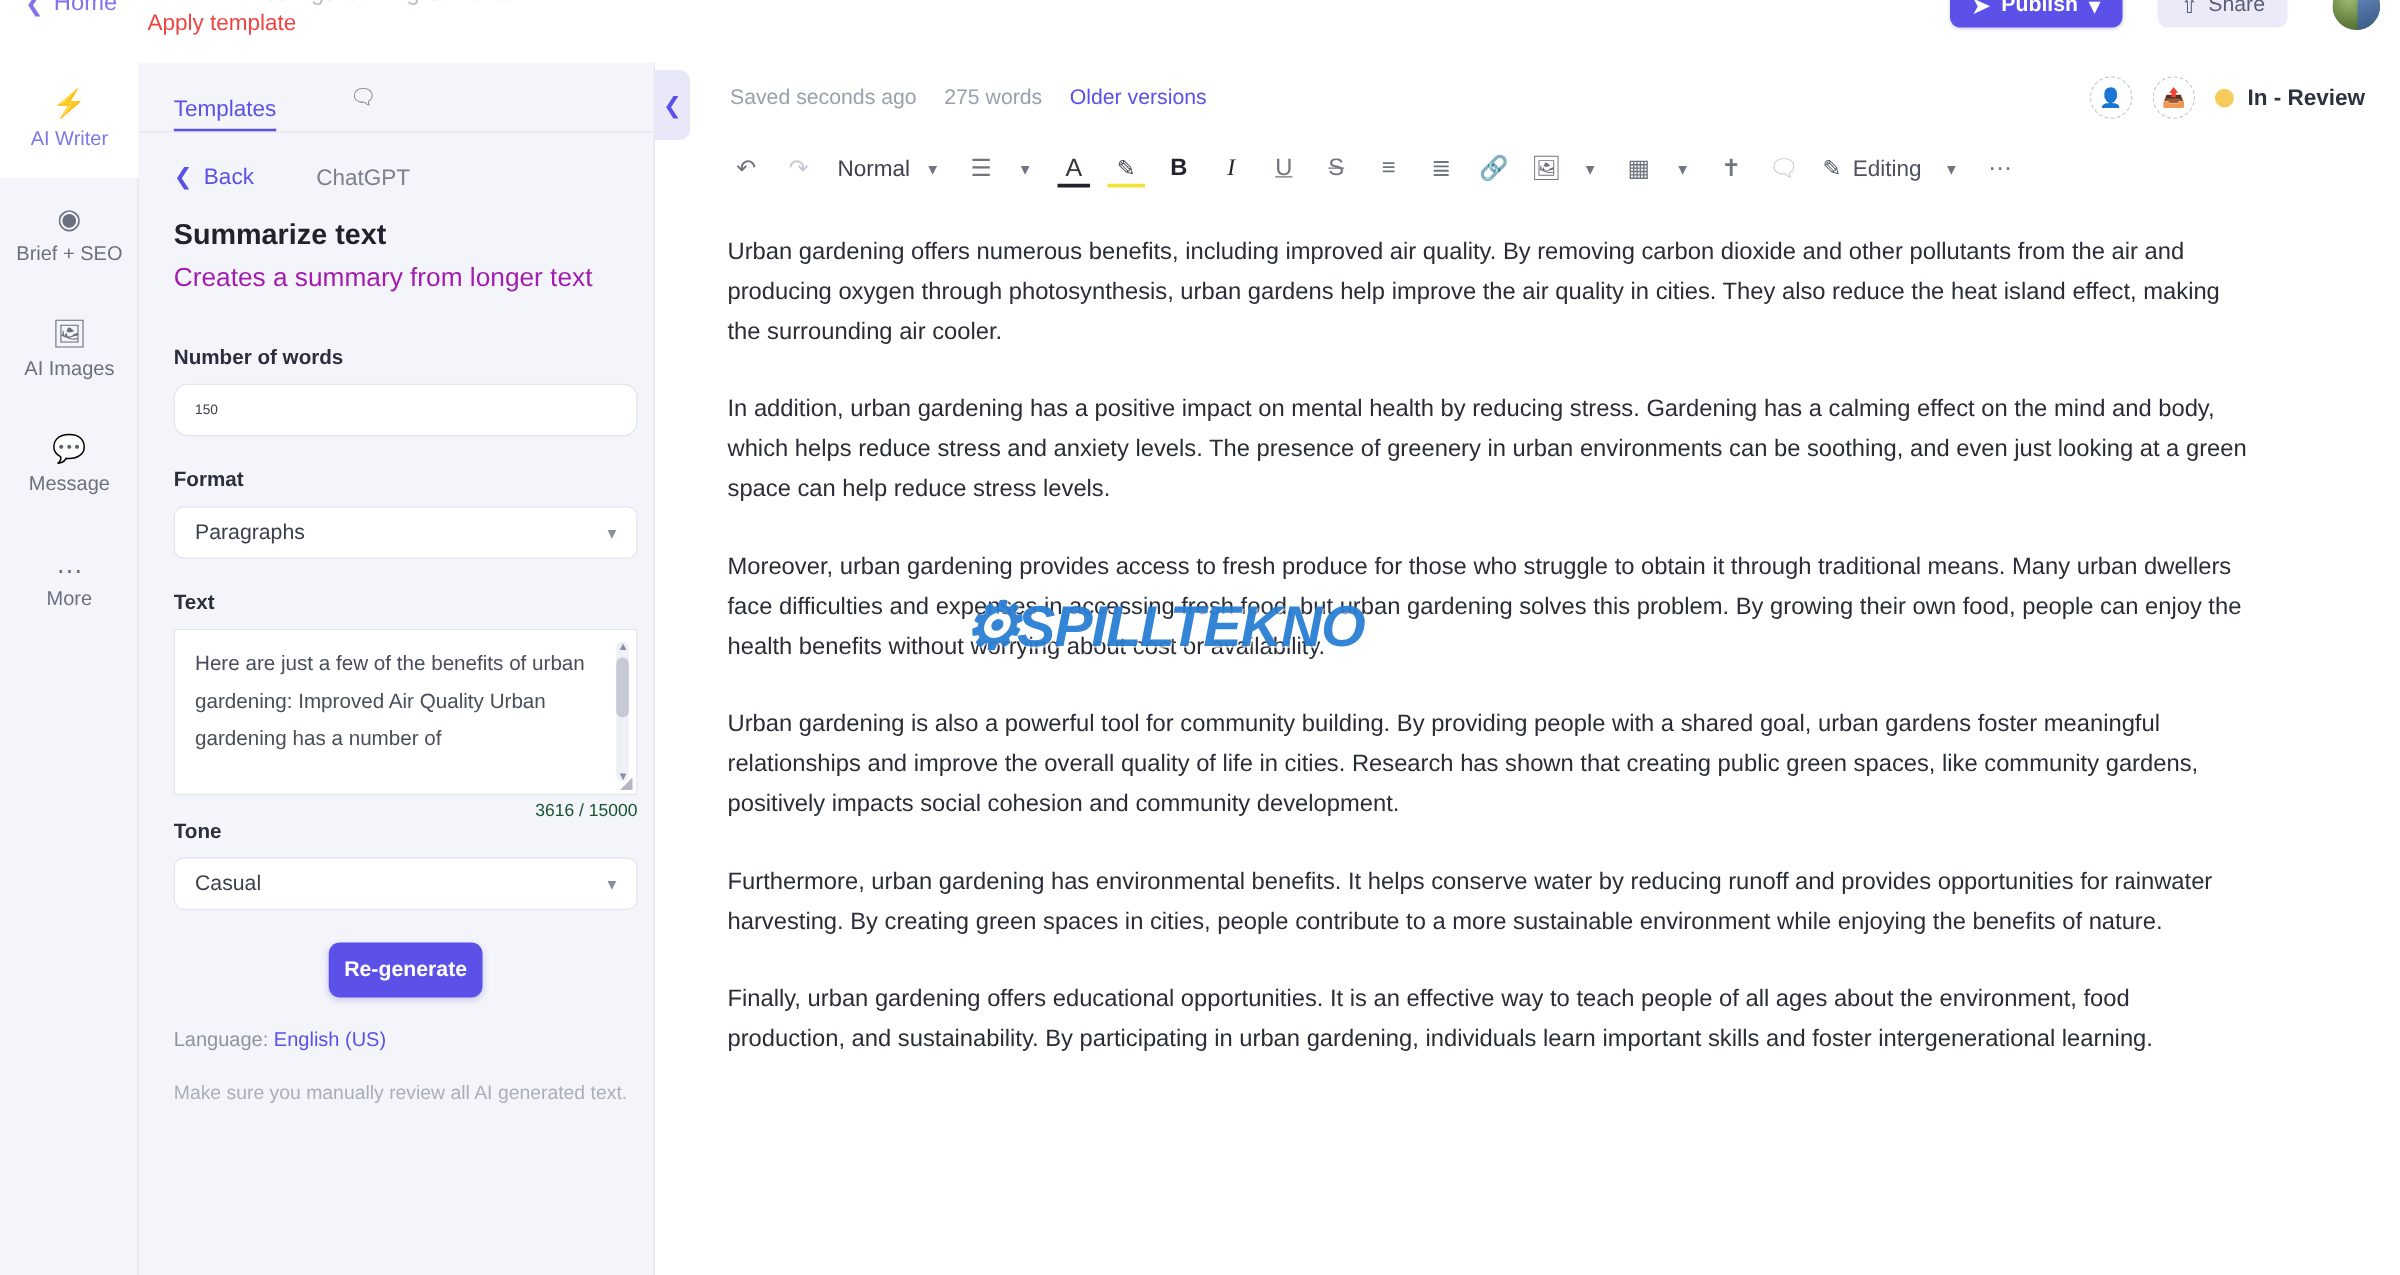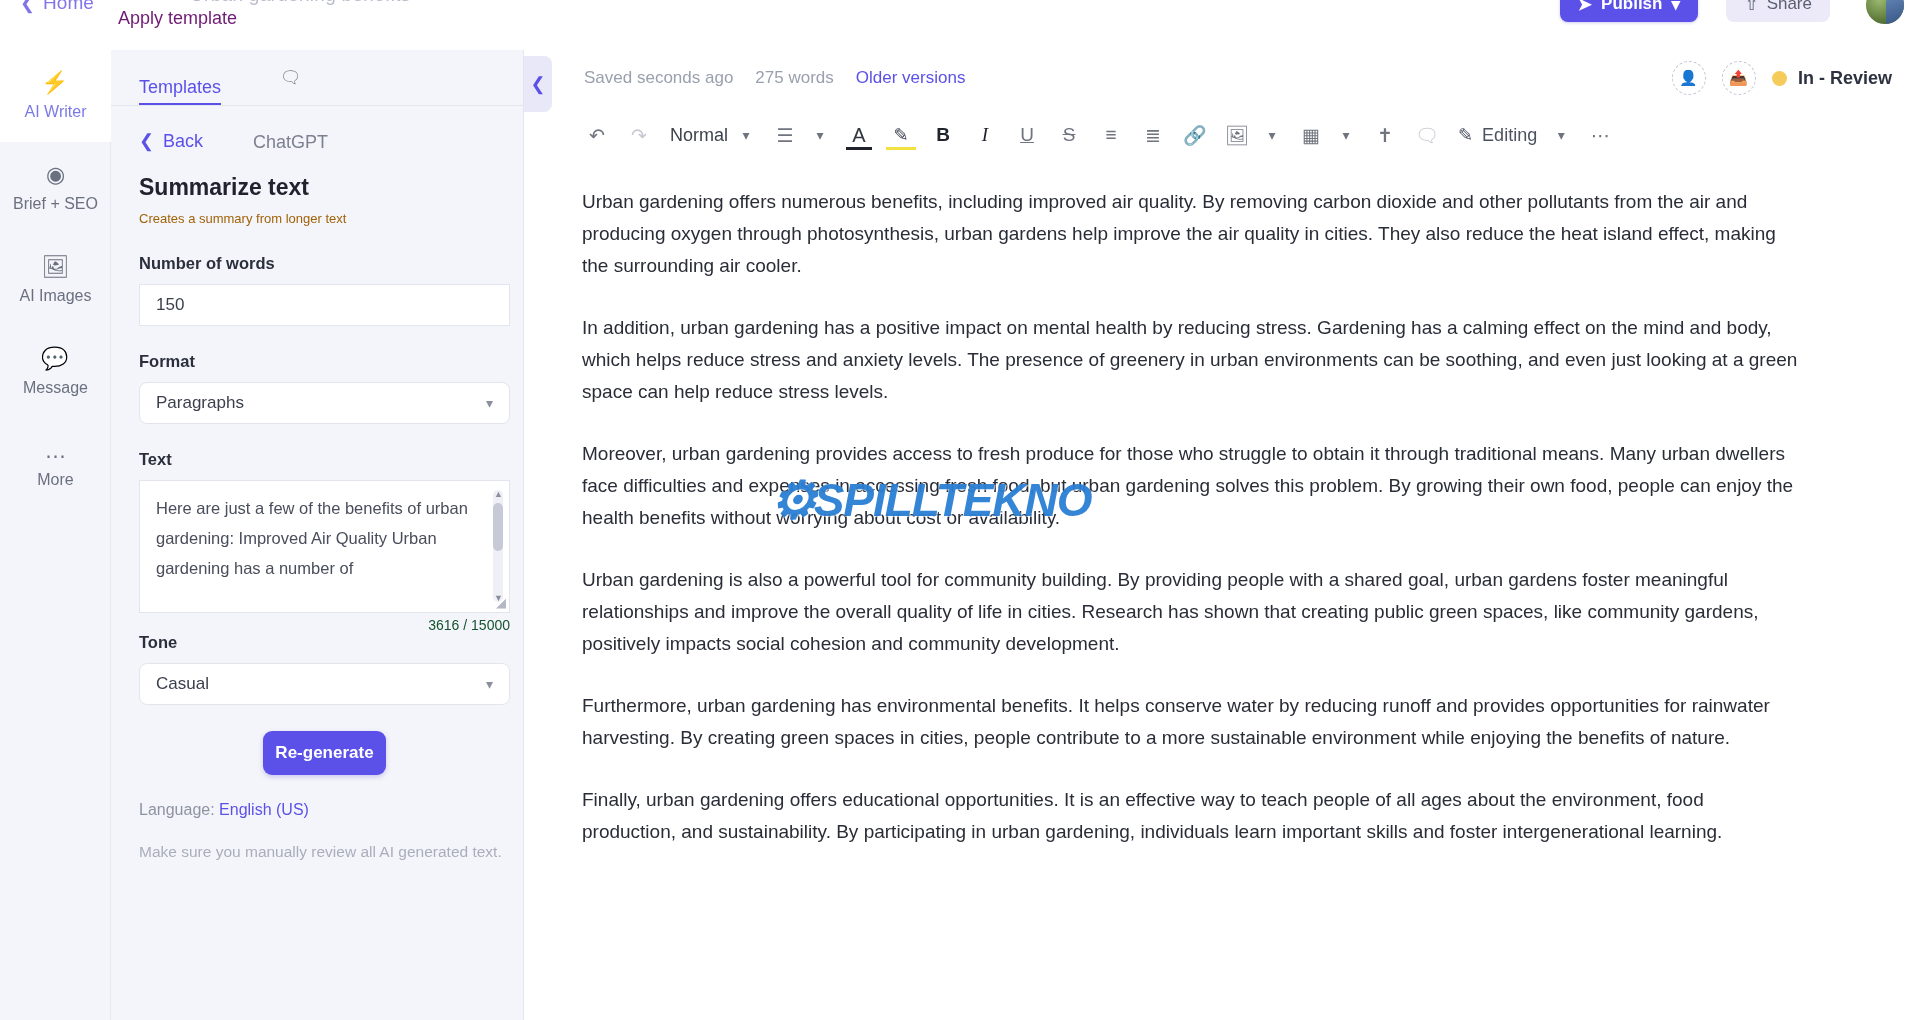--- a/index.html
+++ b/index.html
@@ -18,21 +18,21 @@
     background:#ffffff; z-index: 30;
   }
   .home-link {
     position:absolute; left:20px; top:-8px;
     display:flex; align-items:center; gap:8px;
     color:#6c5ce7; font-size:19px; opacity:.85;
   }
   .home-link .chev { font-size:18px; line-height:1; }
   .apply-template {
     position:absolute; left:118px; top:8px;
-    color:#701a75; font-size:18px;
+    color:#ef4444; font-size:18px;
   }
   .doc-title-ghost{
     position:absolute; left:190px; top:-16px;
     color:#b9bccb; font-size:19px; letter-spacing:.3px;
   }
   .publish-btn{
     position:absolute; right:222px; top:-14px;
     height:36px; padding:0 18px;
     background:#5b51e8; color:#fff; border-radius:8px;
     display:flex; align-items:center; gap:9px;
@@ -91,26 +91,26 @@
   .tpl-grid-icon{
     width:15px;height:15px;display:inline-block;
     background:
       linear-gradient(to right,#5b51e8 3px,transparent 3px) 0 0/5px 100%,
       linear-gradient(to right,#5b51e8 3px,transparent 3px) 5px 0/5px 100%,
       linear-gradient(to right,#5b51e8 3px,transparent 3px) 10px 0/5px 100%;
   }
   .panel-body{ padding:18px 28px 0 28px; }
   .back-link{ display:flex; align-items:center; gap:9px; color:#5b51e8; font-size:18px; margin:6px 0 22px 0;}
   .tpl-title{ font-size:23px; font-weight:700; color:#20232e; margin:0 0 10px 0; }
-  .tpl-sub{ font-size:13px; color:#a16207; margin:0 0 28px 0; }
+  .tpl-sub{ font-size:21px; color:#a21caf; margin:0 0 42px 0; }
   .fld-label{ font-size:16.5px; font-weight:700; color:#2b2f3d; margin:0 0 11px 0; }
   .fld-input{
     width:371px; height:42px; background:#fff; border:1px solid #e3e5ee;
-    border-radius:0; display:flex; align-items:center; padding:0 16px;
-    font-size:17px; color:#3b3f4d; margin-bottom:26px;
+    border-radius:11px; display:flex; align-items:center; padding:0 16px;
+    font-size:11px; color:#3b3f4d; margin-bottom:26px;
   }
   .fld-select{
     width:371px; height:42px; background:#fff; border:1px solid #e3e5ee;
     border-radius:8px; display:flex; align-items:center; justify-content:space-between;
     padding:0 16px; font-size:17px; color:#3b3f4d; margin-bottom:26px;
   }
   .fld-select .caret{ color:#8a8fa0; font-size:14px; }
   .ta-wrap{ position:relative; width:371px; margin-bottom:4px; }
   .fld-textarea{
     width:371px; height:133px; background:#fff; border:1px solid #e3e5ee;

